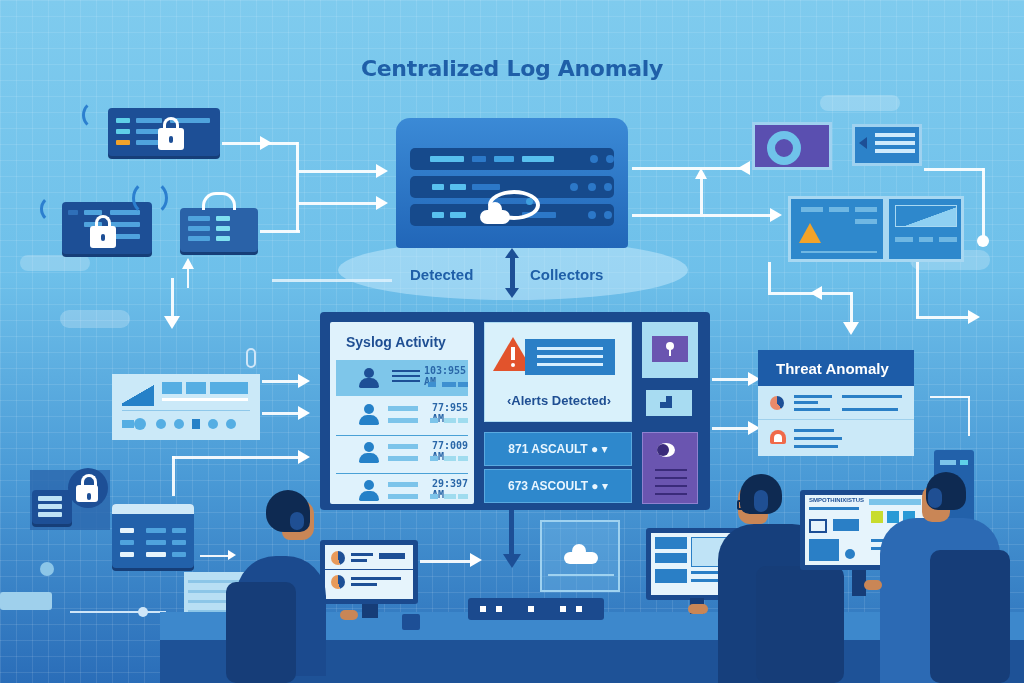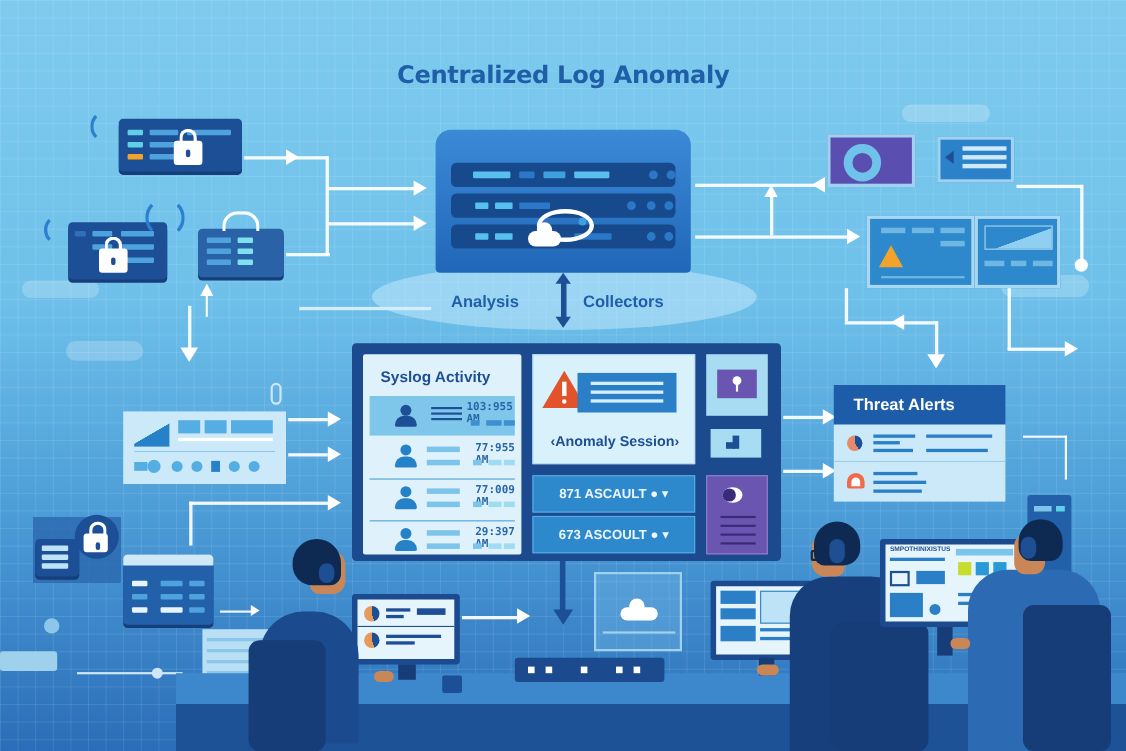--- a/index.html
+++ b/index.html
@@ -161,21 +161,21 @@
     <b style="left:178px;"></b>
       <b style="left:194px;"></b>
   </div>
   <div class="abs" style="left:84px;top:70px;width:64px;height:40px;">
     <div class="abs" style="left:8px;top:2px;width:52px;height:30px;border:4px solid #fff;border-radius:50%;"></div>
     <div class="abs" style="left:0;top:22px;width:30px;height:14px;background:#fff;border-radius:10px;"></div>
     <div class="abs" style="left:8px;top:14px;width:14px;height:14px;background:#fff;border-radius:50%;"></div>
     <div class="abs" style="left:46px;top:10px;width:7px;height:7px;background:#3fa0e0;border-radius:50%;"></div>
   </div>
 </div>
-<div class="abs label-blue" style="left:410px;top:266px;">Analysis</div>
+<div class="abs label-blue" style="left:410px;top:266px;">Detected</div>
 <div class="abs label-blue" style="left:530px;top:266px;">Collectors</div>
 <div class="abs" style="left:507px;top:248px;width:10px;height:50px;">
   <div class="abs" style="left:3px;top:8px;width:5px;height:34px;background:#1d4f96;"></div>
   <div class="abs" style="left:-2px;top:0;border-left:7px solid transparent;border-right:7px solid transparent;border-bottom:10px solid #1d4f96;"></div>
   <div class="abs" style="left:-2px;top:40px;border-left:7px solid transparent;border-right:7px solid transparent;border-top:10px solid #1d4f96;"></div>
 </div>
 
 <div class="abs" style="left:752px;top:122px;width:80px;height:48px;background:#5a4fb0;border:3px solid #9fd2f0;">
   <div class="abs" style="left:12px;top:6px;width:34px;height:34px;border-radius:50%;border:8px solid #6fc3ea;"></div>
 </div>
@@ -296,21 +296,21 @@
 
 <div class="abs anom-box" style="left:484px;top:322px;width:148px;height:100px;">
   <div class="abs tri" style="left:8px;top:14px;"></div>
   <div class="abs" style="left:26px;top:24px;width:4px;height:13px;background:#fff;"></div>
   <div class="abs" style="left:26px;top:40px;width:4px;height:4px;background:#fff;border-radius:50%;"></div>
   <div class="abs" style="left:40px;top:16px;width:90px;height:36px;background:#2a7fc6;">
     <div class="abs" style="left:12px;top:8px;width:66px;height:3px;background:#d6efff;"></div>
     <div class="abs" style="left:12px;top:16px;width:66px;height:3px;background:#d6efff;"></div>
     <div class="abs" style="left:12px;top:24px;width:66px;height:3px;background:#d6efff;"></div>
   </div>
-  <div class="abs" style="left:6px;top:70px;width:136px;text-align:center;font-size:13px;font-weight:bold;color:#1f4f93;">‹Anomaly Session›</div>
+  <div class="abs" style="left:6px;top:70px;width:136px;text-align:center;font-size:13px;font-weight:bold;color:#1f4f93;">‹Alerts Detected›</div>
 </div>
 
 <div class="abs" style="left:642px;top:322px;width:56px;height:56px;background:#a8dcf2;">
   <div class="abs purple" style="left:10px;top:14px;width:36px;height:26px;"></div>
   <div class="abs" style="left:24px;top:20px;width:8px;height:8px;border-radius:50%;background:#fff;"></div>
   <div class="abs" style="left:27px;top:26px;width:2px;height:8px;background:#fff;"></div>
 </div>
 <div class="abs" style="left:646px;top:390px;width:46px;height:26px;background:#a8dcf2;">
   <div class="abs" style="left:20px;top:6px;width:6px;height:12px;background:#1d4f96;"></div>
   <div class="abs" style="left:14px;top:12px;width:8px;height:6px;background:#1d4f96;"></div>
@@ -328,21 +328,21 @@
   <div class="abs" style="left:12px;top:60px;width:32px;height:2px;background:#3a2b7a;"></div>
 </div>
 
 <div class="abs line" style="left:712px;top:378px;width:40px;height:3px;"></div>
 <div class="abs arrow-r" style="left:748px;top:372px;"></div>
 <div class="abs line" style="left:712px;top:427px;width:40px;height:3px;"></div>
 <div class="abs arrow-r" style="left:748px;top:421px;"></div>
 
 <div class="abs" style="left:758px;top:350px;width:156px;height:106px;">
   <div class="abs card-hdr" style="left:0;top:0;width:156px;height:36px;padding:10px 18px;font-size:15px;">
-    <span>Threat Alerts</span>
+    <span>Threat Anomaly</span>
   </div>
   <div class="abs card-body" style="left:0;top:36px;width:156px;height:70px;">
     <div class="abs" style="left:0;top:0;width:156px;height:34px;border-bottom:1px solid #9fd0ec;">
       <div class="abs" style="left:12px;top:10px;width:14px;height:14px;border-radius:50%;background:conic-gradient(#1d4f96 0 40%, #e88a6a 40% 100%);"></div>
       <div class="abs" style="left:36px;top:9px;width:38px;height:3px;background:#2a7fc6;"></div>
       <div class="abs" style="left:36px;top:15px;width:24px;height:3px;background:#2a7fc6;"></div>
       <div class="abs" style="left:36px;top:22px;width:36px;height:3px;background:#2a7fc6;"></div>
       <div class="abs" style="left:84px;top:9px;width:60px;height:3px;background:#2a7fc6;"></div>
       <div class="abs" style="left:84px;top:22px;width:56px;height:3px;background:#2a7fc6;"></div>
     </div>

